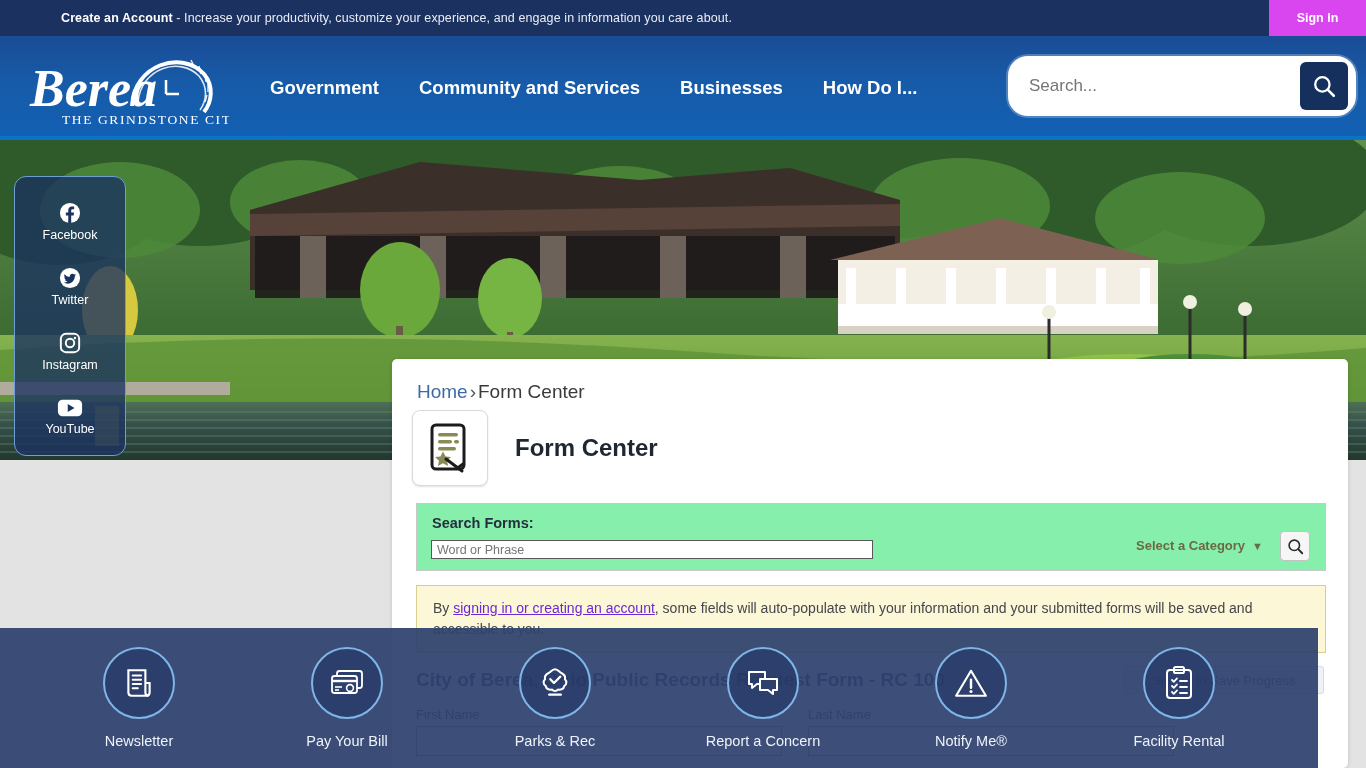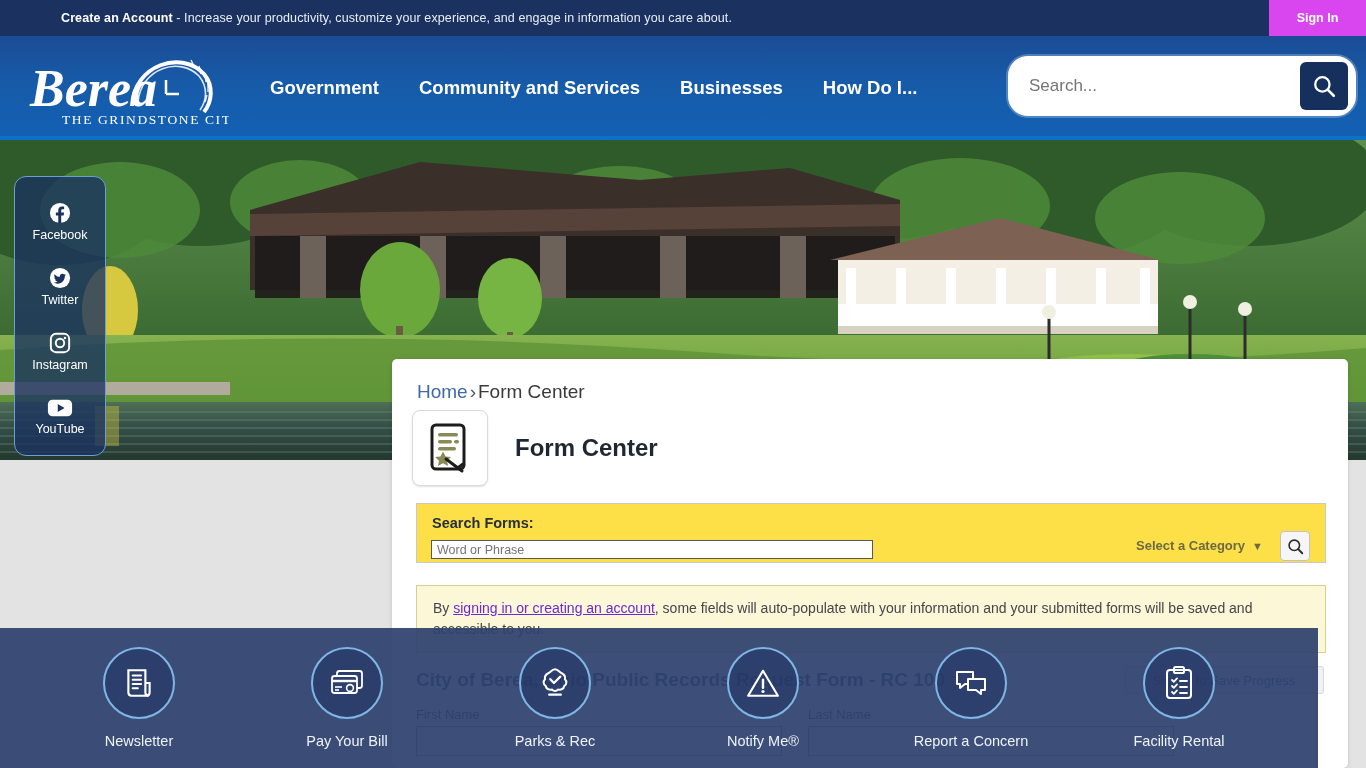--- a/index.html
+++ b/index.html
@@ -70,21 +70,21 @@
 
   
   .hero {
     position: absolute; top: 140px; left: 0; width: 1366px; height: 320px;
     overflow: hidden;
   }
   .hero-photo { position:absolute; inset:0; }
 
   
   .social-rail {
-    position: absolute; left: 14px; top: 176px; width: 92px; height: 280px;
+    position: absolute; left: 14px; top: 176px; width: 112px; height: 280px;
     background: rgba(27,50,96,.78);
     border: 1px solid #6e9fd4; border-radius: 12px;
     z-index: 9; padding-top: 12px;
     display: flex; flex-direction: column; align-items: center;
   }
   .social-item {
     width: 100%; height: 65px; display:flex; flex-direction:column;
     align-items:center; justify-content:center; gap: 4px;
     text-decoration:none; color:#fff; cursor:pointer;
   }
@@ -108,22 +108,22 @@
   .page-head { position:absolute; left:20px; top:51px; display:flex; align-items:center; }
   .page-icon {
     width: 76px; height: 76px; background:#fff;
     border:1px solid #dadada; border-radius:8px;
     box-shadow: 0 1px 2px rgba(0,0,0,.12);
     display:flex; align-items:center; justify-content:center;
   }
   .page-title { margin-left: 27px; font-size: 24px; font-weight: 700; color:#1f2733; }
 
   .search-forms-box {
-    position:absolute; left:24px; top:144px; width:910px; height:60px;
-    border:1px solid #c9c9c9; background:#fde047;
+    position:absolute; left:24px; top:144px; width:910px; height:68px;
+    border:1px solid #c9c9c9; background:#86efac;
   }
   .sf-label { position:absolute; left:15px; top:11px; font-size:14.5px; font-weight:700; color:#262f3d; }
   .sf-input {
     position:absolute; left:14px; top:36px; width:442px; height:19px;
     border:1px solid #585858; background:#fff; font-size:12.5px;
     padding-left:5px; color:#333; outline:none;
     font-family:"Liberation Sans", sans-serif;
   }
   .sf-category {
     position:absolute; right:62px; top:34px; font-size:13px; font-weight:700;
@@ -471,37 +471,37 @@
           <path d="M16 3c3 0 4 2.6 6 3.6s4 3 3.4 5.8c2 2 1.6 5-.6 6.4-.6 2.8-3.4 4.2-6 3.4-1.6 1.8-4 1.8-5.6 0-2.6.8-5.4-.6-6-3.4-2.2-1.4-2.6-4.4-.6-6.4C6 9.6 8 7.6 10 6.6S13 3 16 3z" fill="none" stroke="#fff" stroke-width="1.9"></path>
           <path d="M11.6 12.4l3.4 3.6 6-6" fill="none" stroke="#fff" stroke-width="2.1" stroke-linecap="round" stroke-linejoin="round"></path>
           <line x1="10.5" y1="27" x2="21.5" y2="27" stroke="#fff" stroke-width="2.1" stroke-linecap="round"></line>
         </svg>
       </span>
       <span class="ql-label">Parks &amp; Rec</span>
     </a>
 
     <a class="ql-item" href="#">
       <span class="ql-circle">
+        <svg width="34" height="32" viewBox="0 0 34 32">
+          <path d="M3 5h16v12h-8l-5 4v-4H3z" fill="none" stroke="#fff" stroke-width="2" stroke-linejoin="round"></path>
+          <path d="M14 12h17v11h-4v4l-5-4h-8z" fill="#2e416e" stroke="#fff" stroke-width="2" stroke-linejoin="round"></path>
+        </svg>
+      </span>
+      <span class="ql-label">Report a Concern</span>
+    </a>
+
+    <a class="ql-item" href="#">
+      <span class="ql-circle">
         <svg width="34" height="32" viewBox="0 0 32 30">
           <path d="M16 3.5L30 27H2z" fill="none" stroke="#fff" stroke-width="2" stroke-linejoin="round"></path>
           <line x1="16" y1="12" x2="16" y2="19.5" stroke="#fff" stroke-width="2.3" stroke-linecap="round"></line>
           <circle cx="16" cy="23" r="1.5" fill="#fff"></circle>
         </svg>
       </span>
       <span class="ql-label">Notify Me®</span>
-    </a>
-
-    <a class="ql-item" href="#">
-      <span class="ql-circle">
-        <svg width="34" height="32" viewBox="0 0 34 32">
-          <path d="M3 5h16v12h-8l-5 4v-4H3z" fill="none" stroke="#fff" stroke-width="2" stroke-linejoin="round"></path>
-          <path d="M14 12h17v11h-4v4l-5-4h-8z" fill="#2e416e" stroke="#fff" stroke-width="2" stroke-linejoin="round"></path>
-        </svg>
-      </span>
-      <span class="ql-label">Report a Concern</span>
     </a>
 
     <a class="ql-item" href="#">
       <span class="ql-circle">
         <svg width="32" height="34" viewBox="0 0 30 34">
           <rect x="3" y="4" width="24" height="28" rx="3" fill="none" stroke="#fff" stroke-width="2"></rect>
           <rect x="10" y="1" width="10" height="6" rx="1.6" fill="none" stroke="#fff" stroke-width="2"></rect>
           <g stroke="#fff" stroke-width="1.8" stroke-linecap="round" stroke-linejoin="round" fill="none">
             <path d="M8 14l1.8 1.8L13 12.4"></path>
               <path d="M8 20l1.8 1.8L13 18.4"></path>

